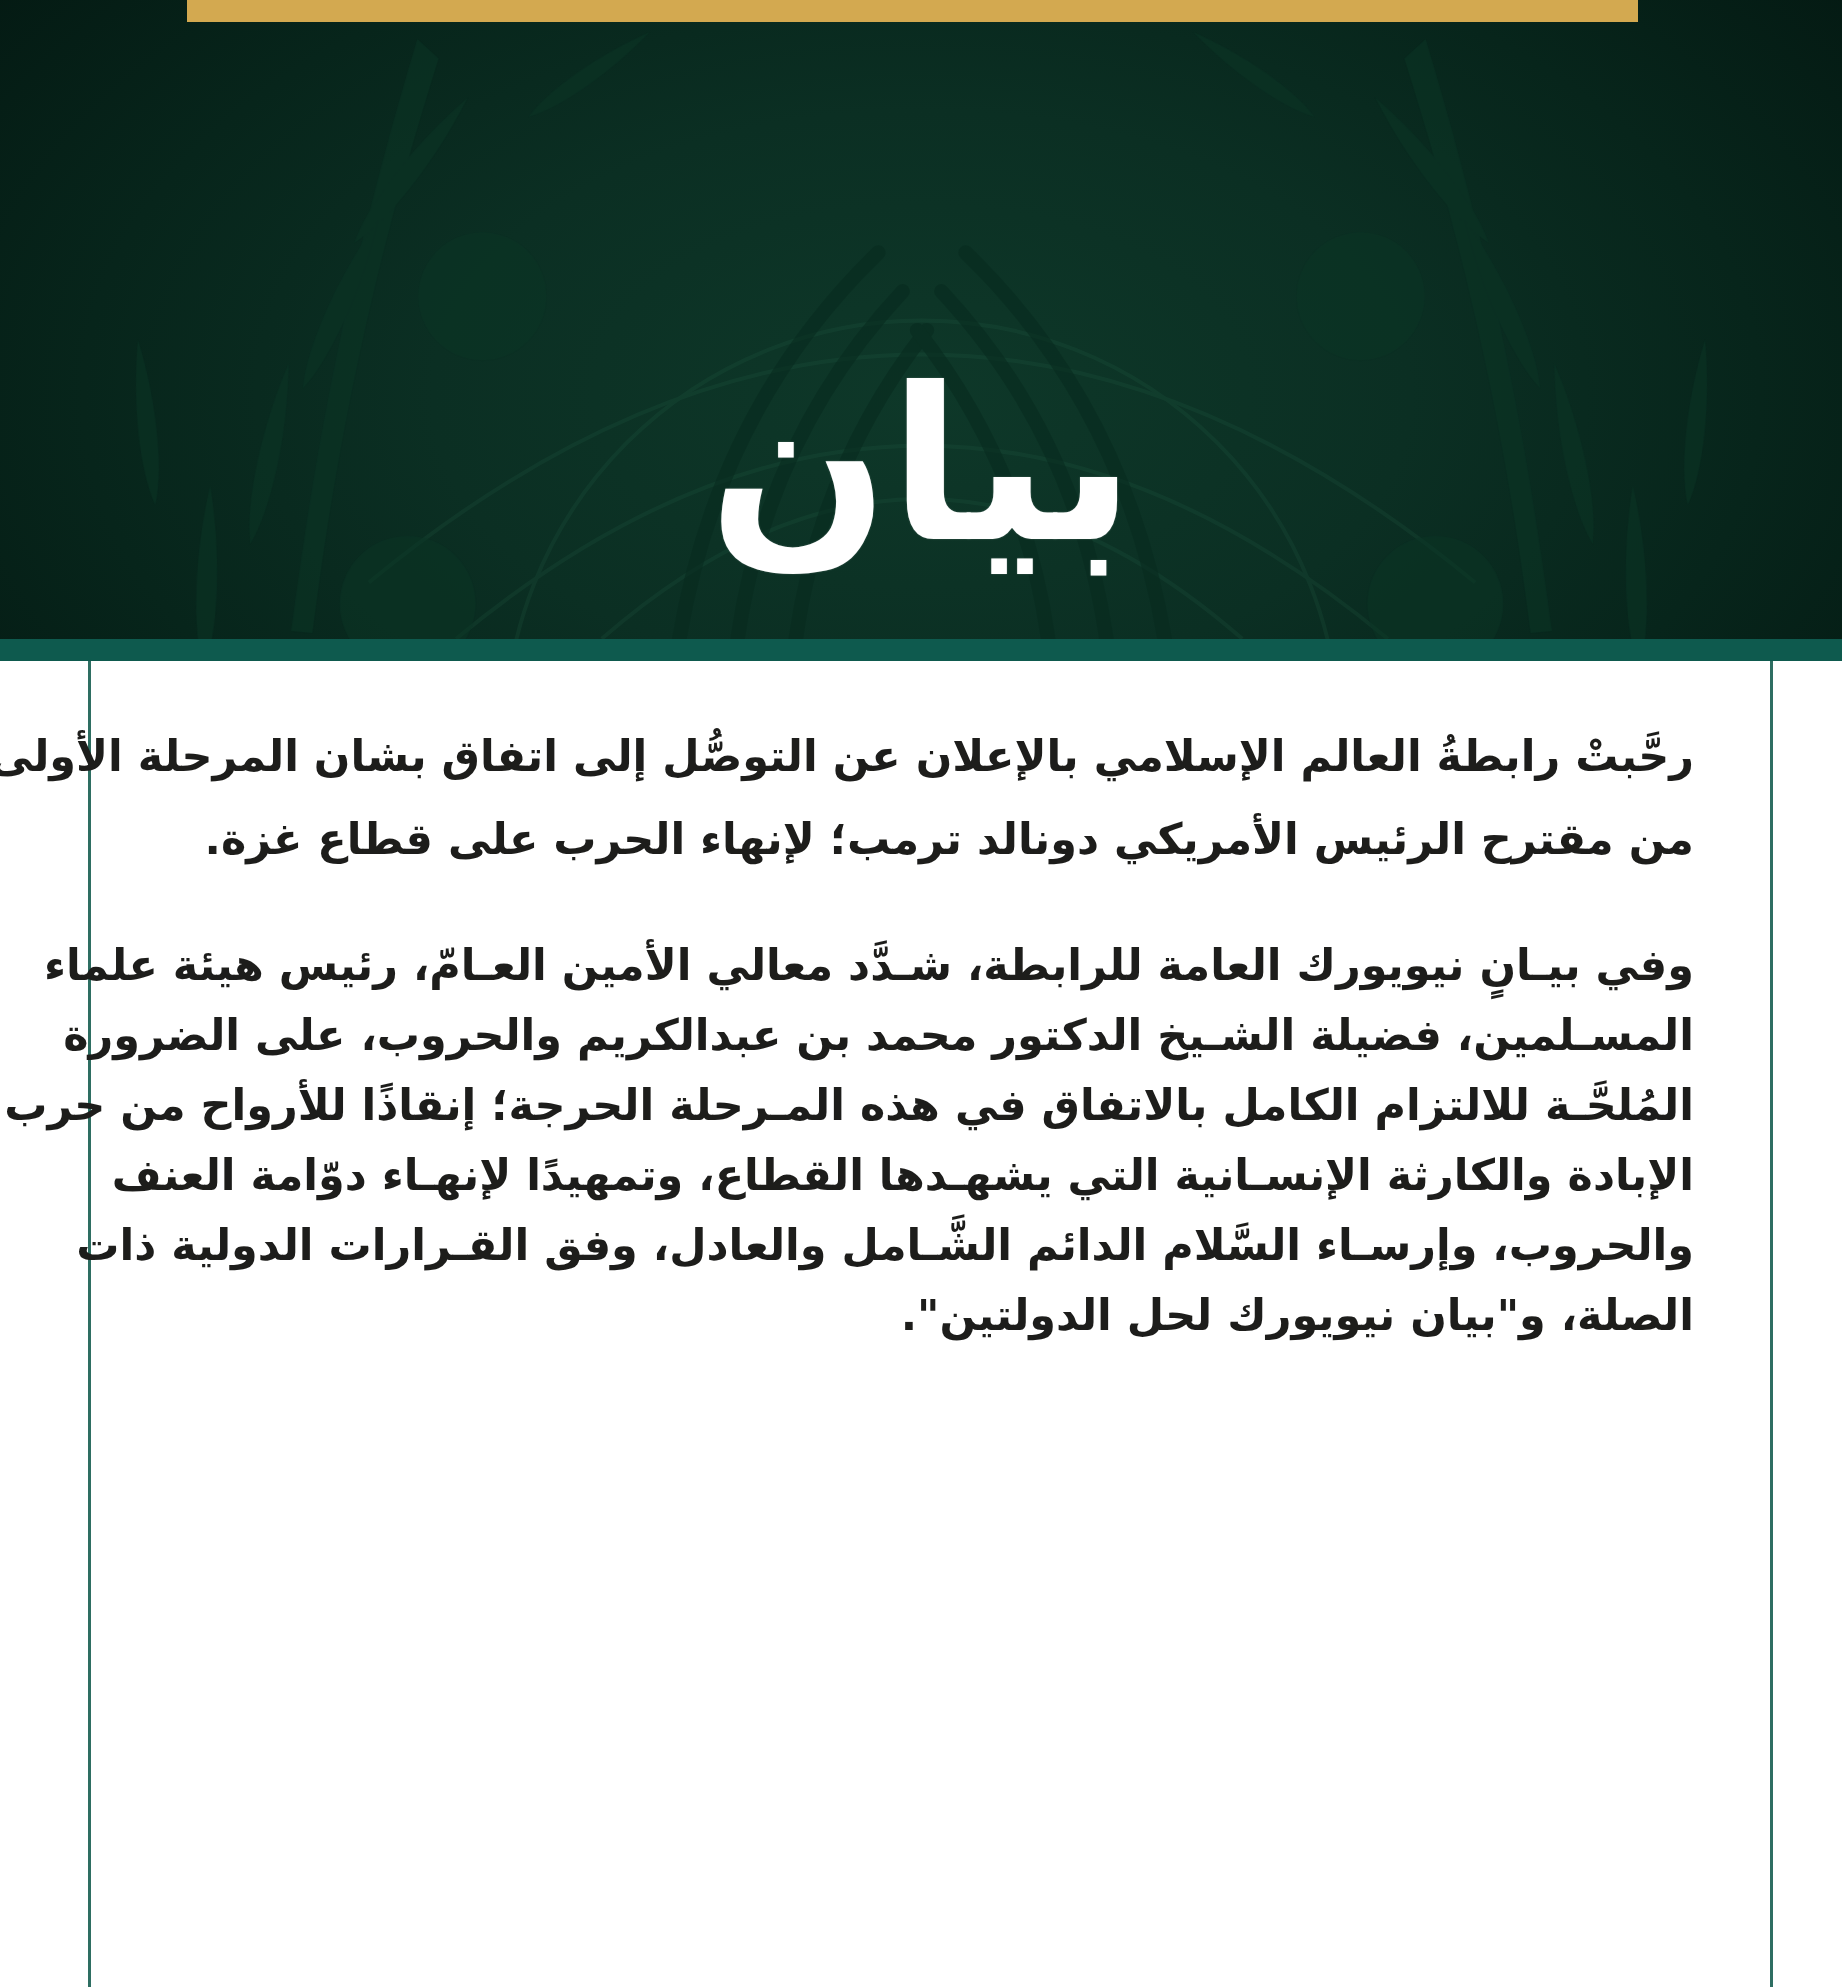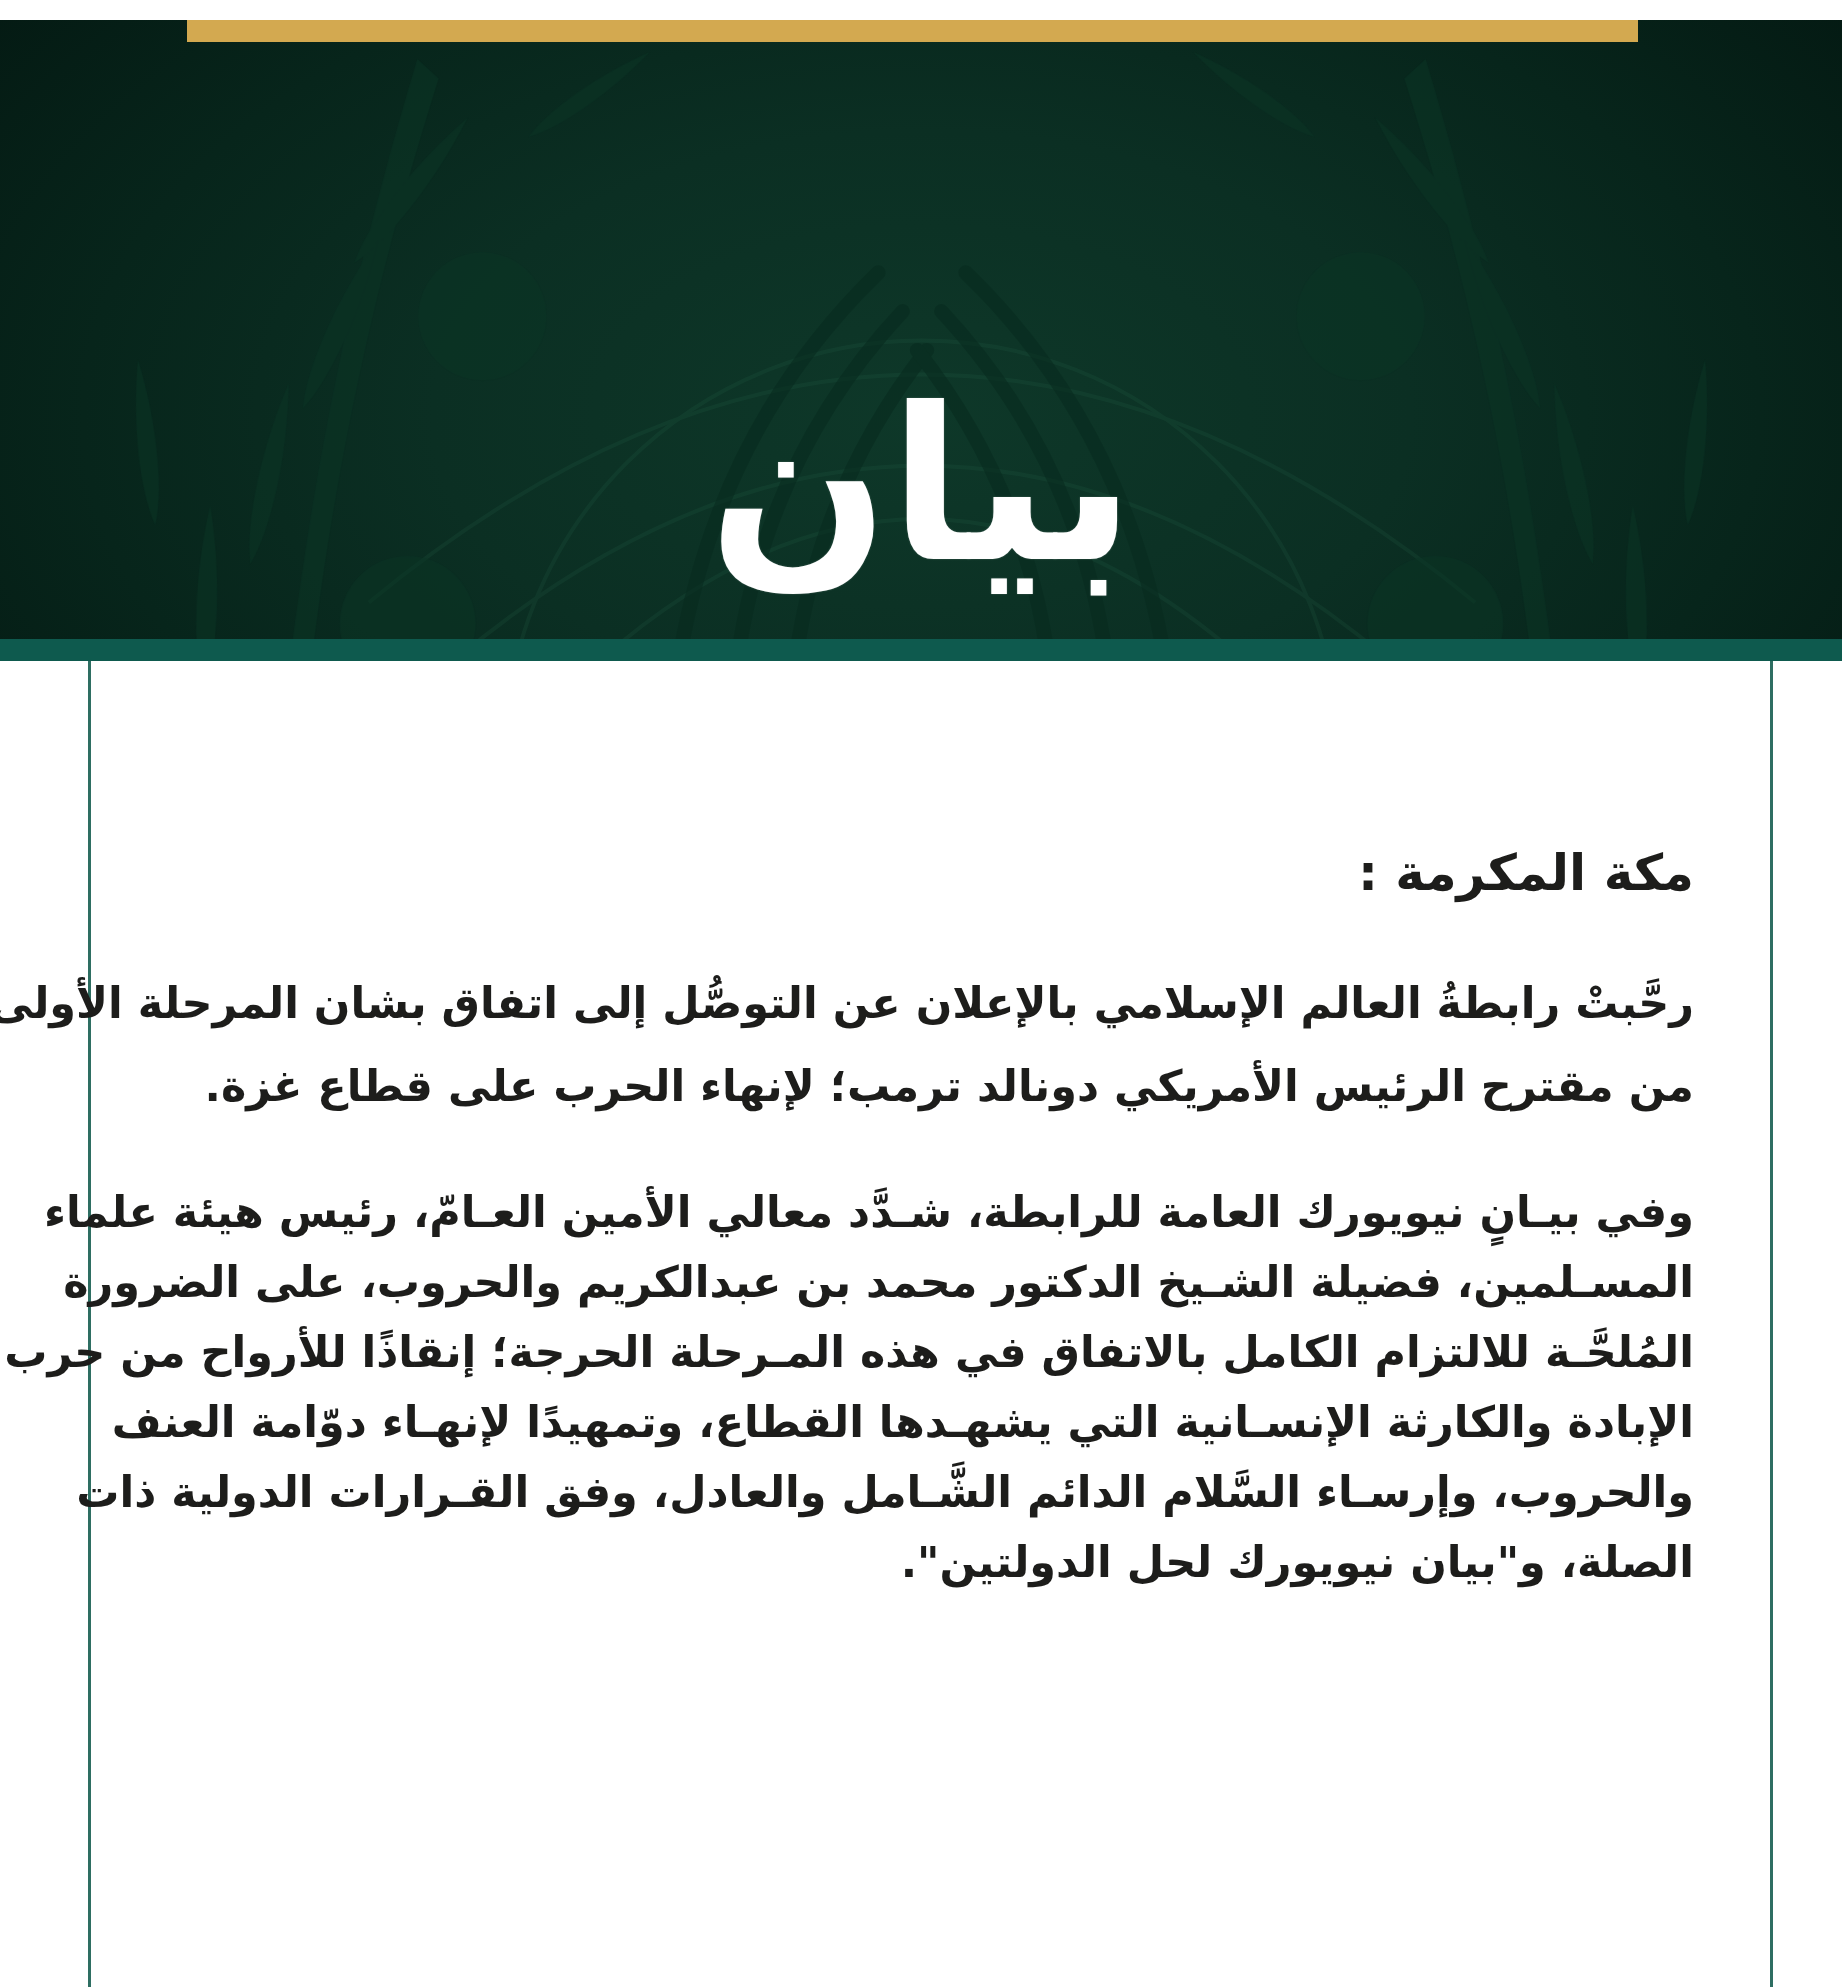--- a/index.html
+++ b/index.html
@@ -4,21 +4,20 @@
 <style>
   html,body{margin:0;padding:0;}
   body{
     width:1843px;height:1987px;position:relative;background:#ffffff;
     font-family:"DejaVu Sans",sans-serif;overflow:hidden;
   }
   
   .hero{
     position:absolute;top:0;left:0;width:1843px;height:639px;overflow:hidden;
     background:radial-gradient(ellipse 1164px 679px at 50% 62%, #0e3829 0%, #0b2f23 42%, #07251b 72%, #041a13 100%);
-    margin-top:20px;
   }
   .hero-deco{position:absolute;top:0;left:0;width:1843px;height:639px;}
   .gold-bar{
     position:absolute;top:0;left:187px;width:1451px;height:22px;
     background:#d3a950;
   }
   .hero-title{
     position:absolute;left:0;right:0;top:320px;height:311px;
     text-align:center;direction:rtl;color:#ffffff;
     font-size:212px;line-height:291px;font-weight:bold;
@@ -94,21 +93,20 @@
   <div class="hero-title">بيان</div>
 </div>
 
 <div class="teal-strip"></div>
 
 <div class="sheet">
   <div class="rule left"></div>
   <div class="rule right"></div>
 
   <div class="text-col">
-    <div class="loc-heading">مكة المكرمة :</div>
 
     <div class="para para1">
       <div class="jline">رحَّبتْ رابطةُ العالم الإسلامي بالإعلان عن التوصُّل إلى اتفاق بشان المرحلة الأولى</div>
       <div class="jline last">من مقترح الرئيس الأمريكي دونالد ترمب؛ لإنهاء الحرب على قطاع غزة.</div>
     </div>
 
     <div class="para para2">
       <div class="jline">وفي بيـانٍ نيويورك العامة للرابطة، شـدَّد معالي الأمين العـامّ، رئيس هيئة علماء</div>
       <div class="jline">المسـلمين، فضيلة الشـيخ الدكتور محمد بن عبدالكريم والحروب، على الضرورة</div>
       <div class="jline">المُلحَّـة للالتزام الكامل بالاتفاق في هذه المـرحلة الحرجة؛ إنقاذًا للأرواح من حرب</div>

